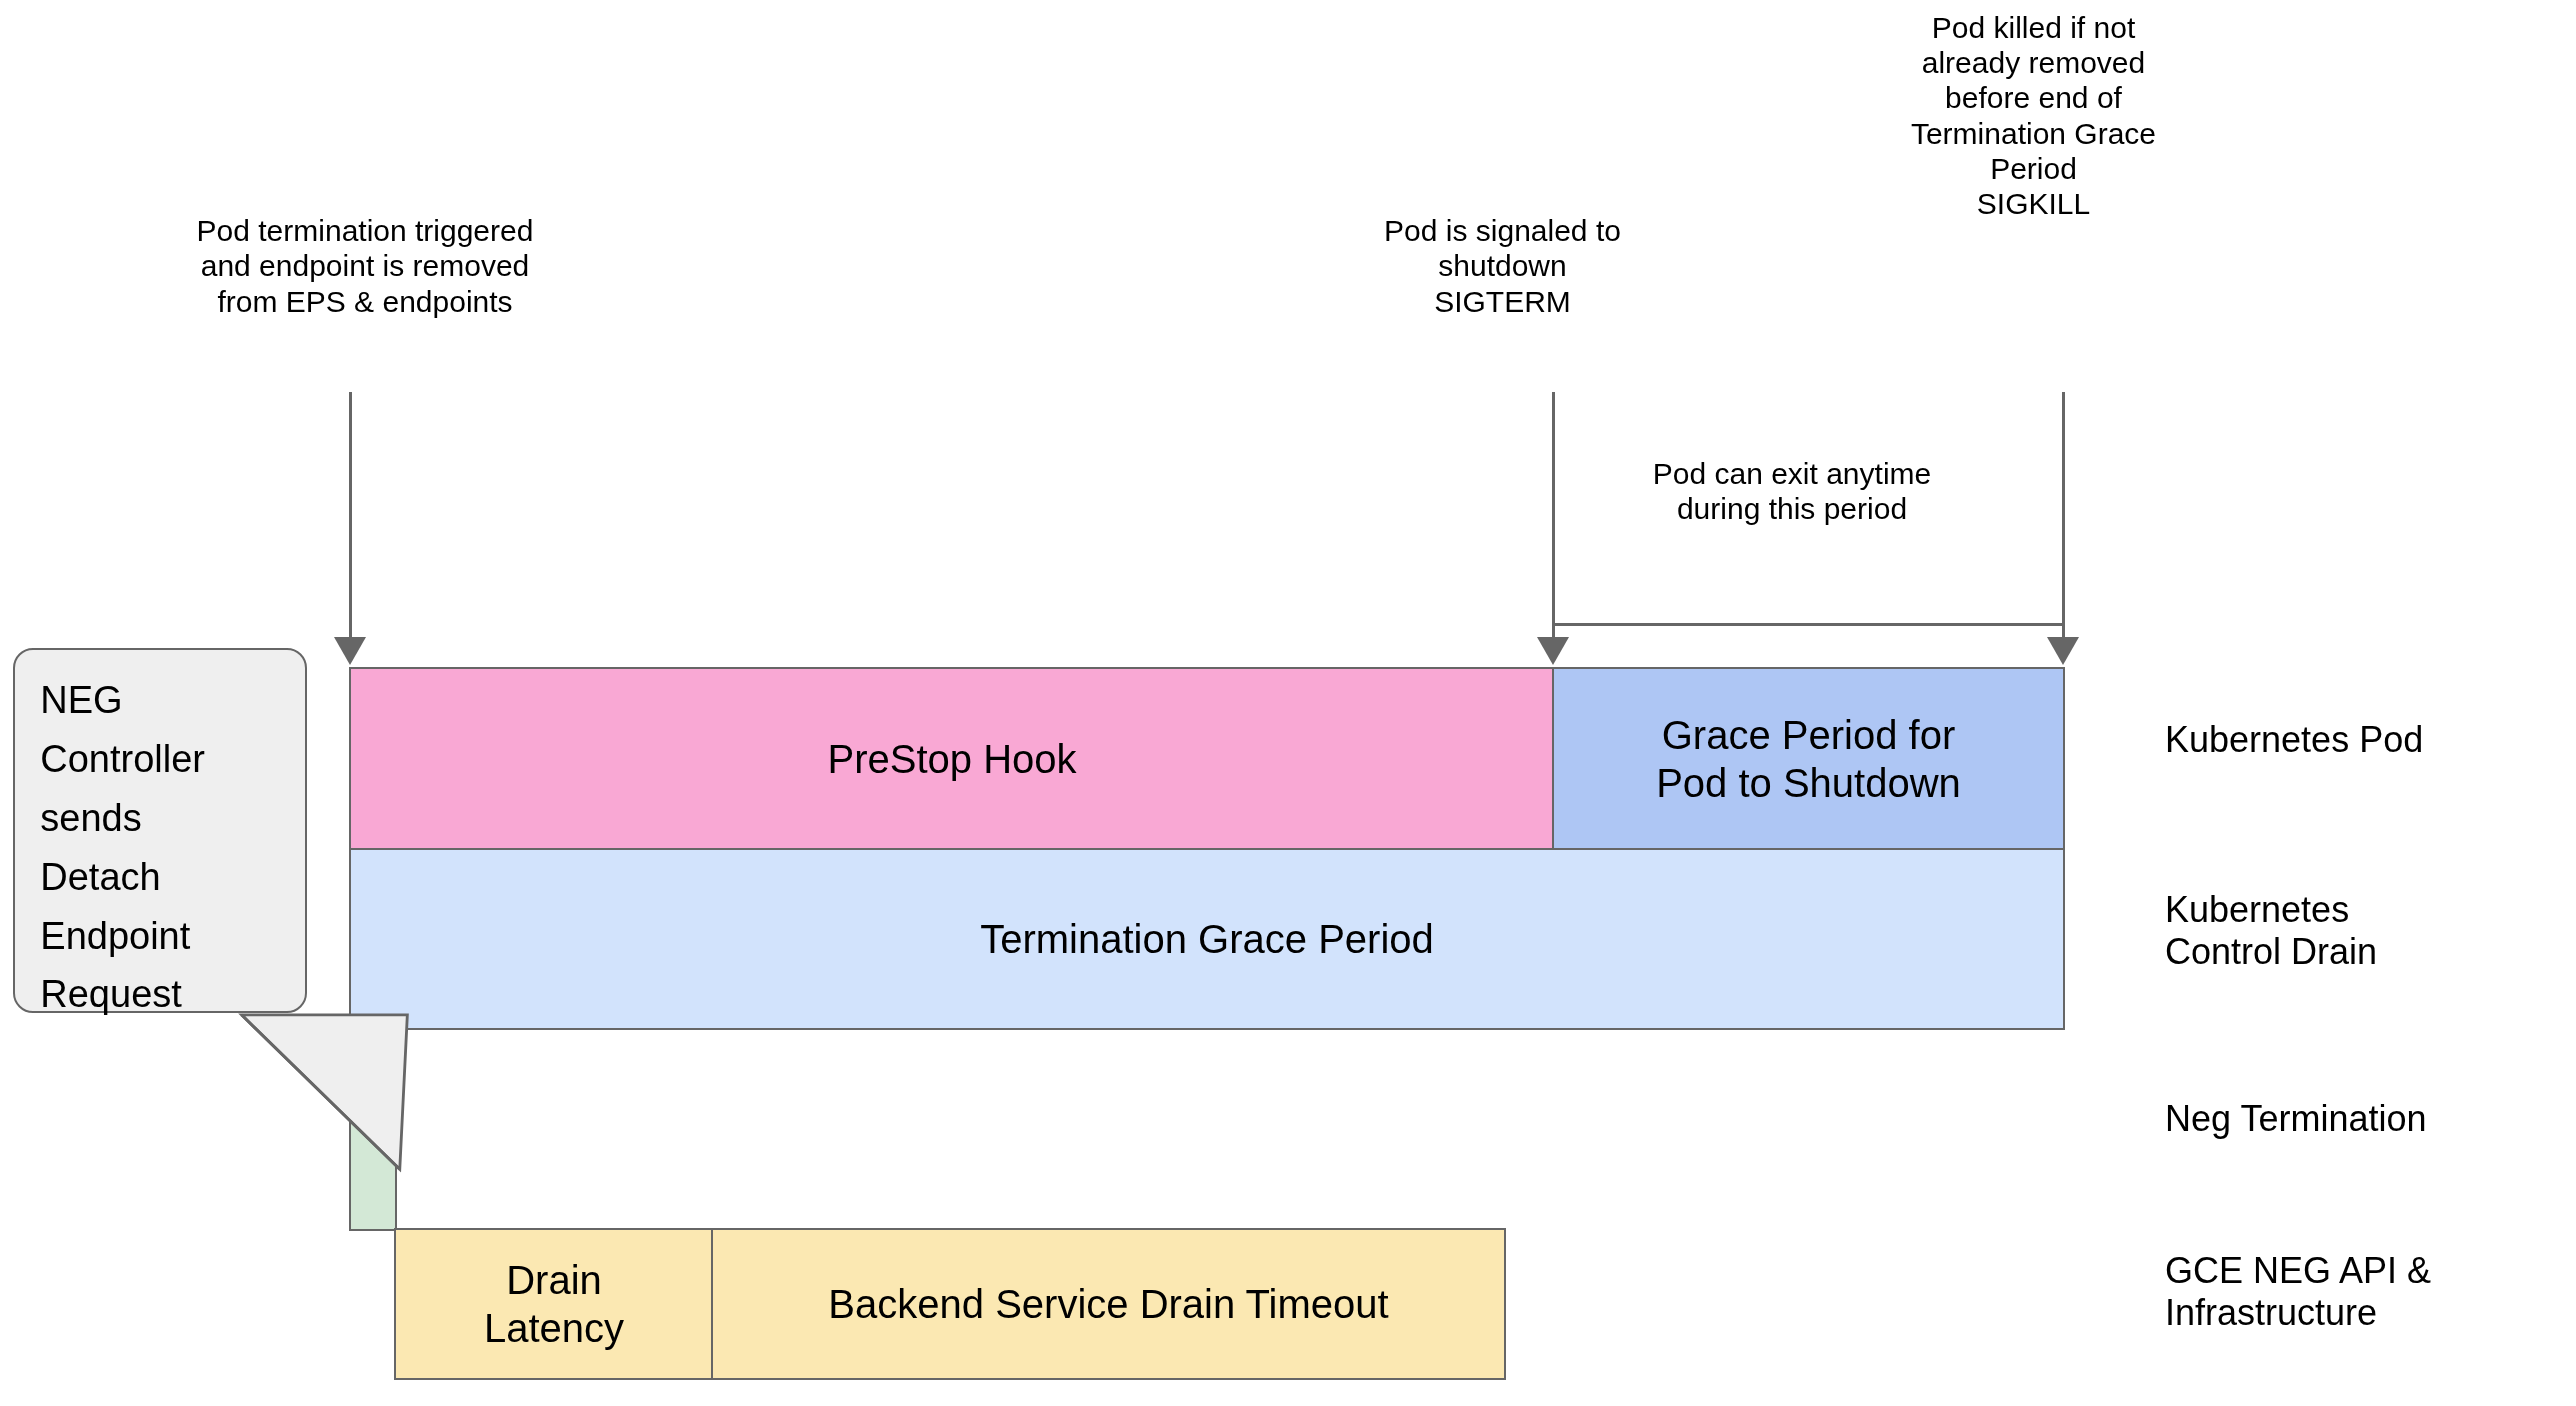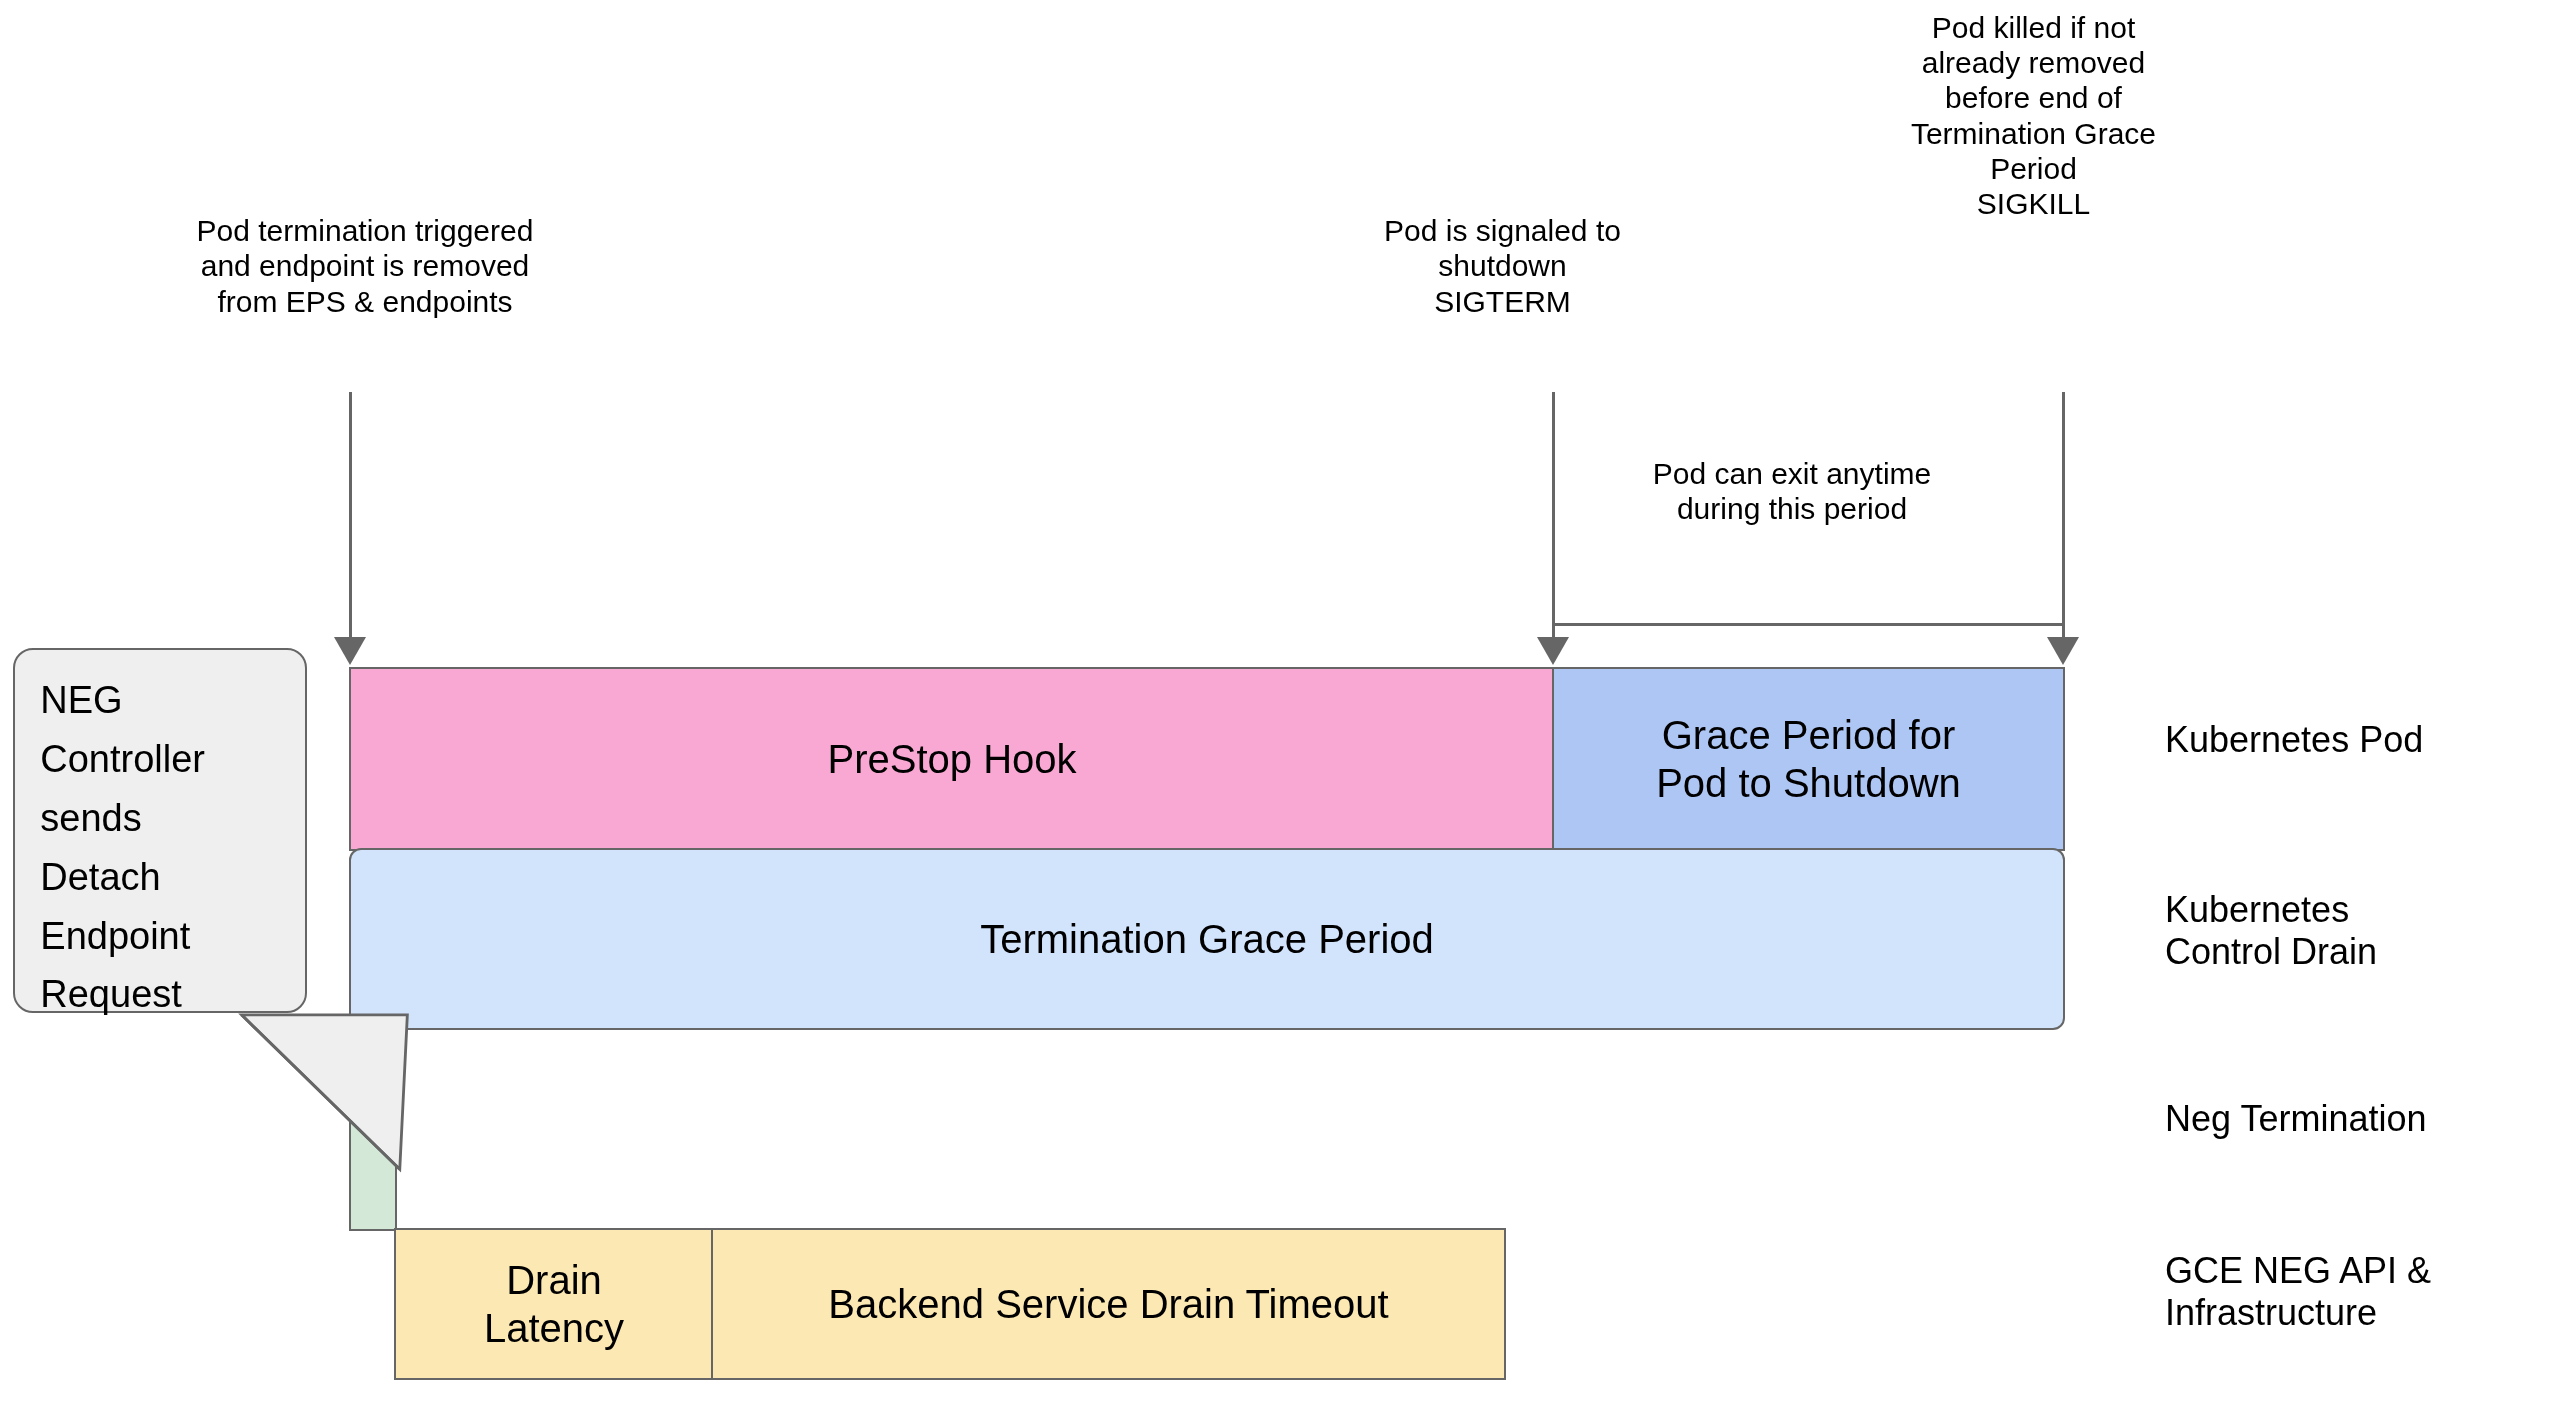--- a/index.html
+++ b/index.html
@@ -130,21 +130,21 @@
 
   <div class="bar bar-prestop" style="left:349px; top:667px; width:1206px; height:184px;">
     <span>PreStop Hook</span>
   </div>
 
   <div class="bar bar-grace" style="left:1552px; top:667px; width:513px; height:184px;">
     <span>Grace Period for
 Pod to Shutdown</span>
   </div>
 
-  <div class="bar bar-tgp" style="left:349px; top:848px; width:1716px; height:182px;border-radius:12px;">
+  <div class="bar bar-tgp" style="left:349px; top:848px; width:1716px; height:182px;">
     <span>Termination Grace Period</span>
   </div>
 
   <div class="bar bar-neg" style="left:349px; top:1027px; width:48px; height:204px;">
     <span></span>
   </div>
 
   <div class="bar bar-drain" style="left:394px; top:1228px; width:320px; height:152px;">
     <span>Drain
 Latency</span>

